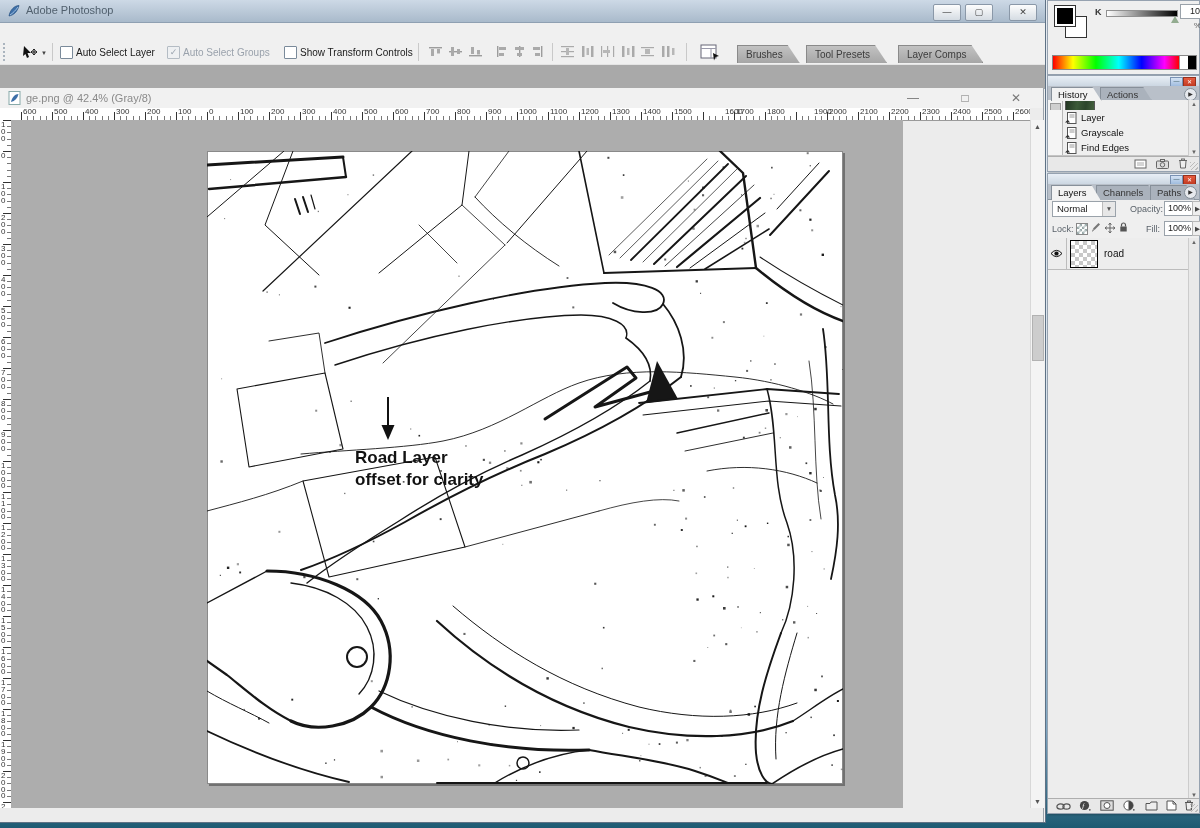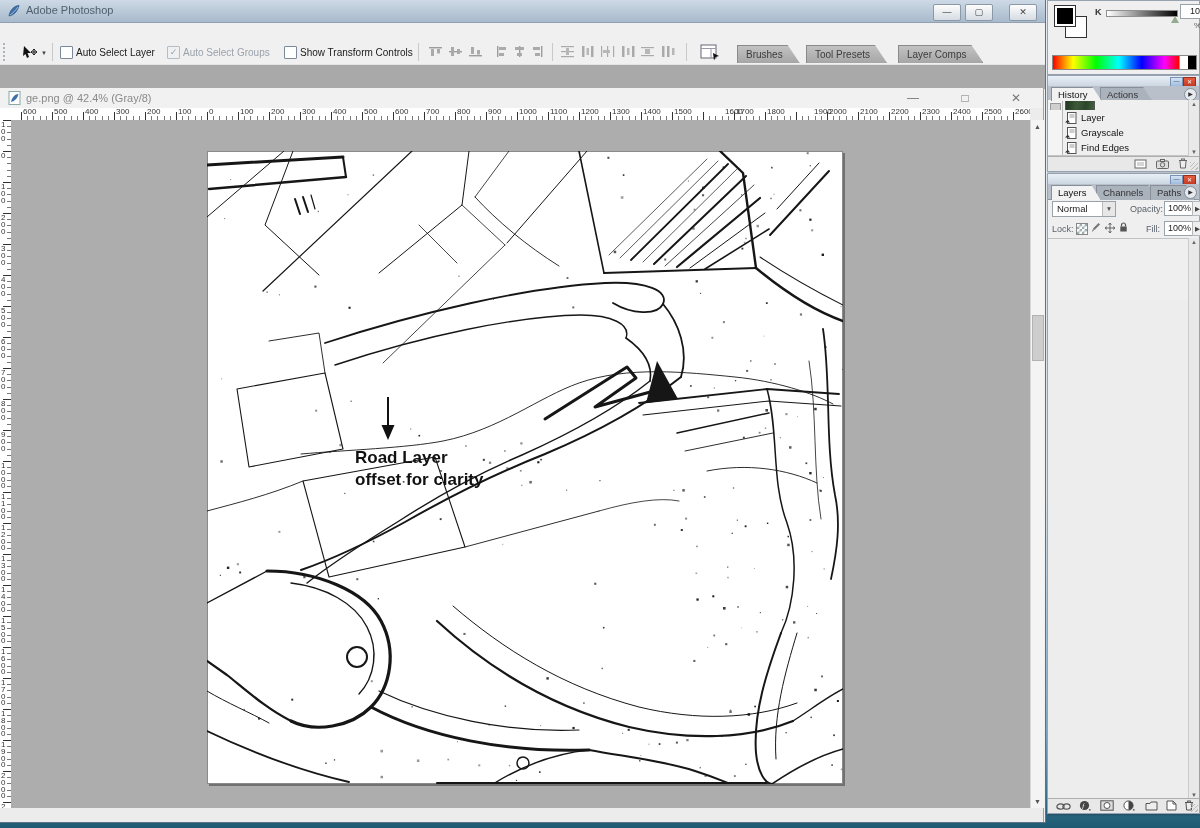--- a/index.html
+++ b/index.html
@@ -34,21 +34,21 @@
   .doc-btn{position:absolute;top:2px;width:16px;height:16px;font-size:12px;color:#777;text-align:center;line-height:16px;}
   .rcorner{left:0;top:20px;width:11px;height:12px;background:#fff;border-right:1px solid #9a9a9a;border-bottom:1px solid #9a9a9a;}
   #hruler{left:11px;top:20px;width:1019px;height:12px;background:#fff;border-bottom:1px solid #9a9a9a;overflow:hidden;}
   #hruler .tick{position:absolute;bottom:0;width:1px;height:4px;background:#777;}
   #hruler .tick.major{height:8px;background:#333;}
   #hruler .rlabel{position:absolute;top:0;font-size:8px;color:#333;line-height:8px;}
   #vruler{left:0;top:32px;width:11px;height:688px;background:#fff;border-right:1px solid #9a9a9a;overflow:hidden;}
   #vruler .tick{position:absolute;right:0;height:1px;width:4px;background:#777;}
   #vruler .tick.major{width:8px;background:#333;}
   #vruler .vlabel{position:absolute;left:1px;font-size:8px;color:#333;line-height:6.8px;}
-  .canvas-area{left:11px;top:32px;width:1019px;height:688px;background:#adadad;overflow:hidden;}
+  .canvas-area{left:11px;top:32px;width:892px;height:688px;background:#adadad;overflow:hidden;}
   .map-image{position:absolute;left:196px;top:31px;width:636px;height:633px;background:#fff;box-shadow:2px 2px 0 rgba(40,40,40,.45);}
   .vscroll{left:1030px;top:32px;width:13px;height:688px;background:#f4f4f4;border-left:1px solid #d8d8d8;}
   .sarrow{position:absolute;left:0;width:13px;height:13px;font-size:7px;color:#555;text-align:center;line-height:13px;}
   .sthumb{position:absolute;left:1px;width:10px;background:#cdcdcd;border:1px solid #b2b2b2;}
   .statusbar{left:0;top:720px;width:100%;height:14px;background:#ececec;border-top:1px solid #cfcfcf;font-size:9.5px;color:#222;}
   .sunken{position:absolute;top:0;height:12px;border:1px solid;border-color:#9a9a9a #fff #fff #9a9a9a;line-height:12px;}
   
   .palette{background:#efefef;border:1px solid #96a2b0;box-shadow:1px 1px 2px rgba(0,0,0,.25);}
   .ptitle{position:absolute;left:0;top:0;width:100%;height:10px;background:linear-gradient(#e9eff6,#ccd7e2);border-bottom:1px solid #aab6c2;}
   .pmin{position:absolute;top:1px;width:11px;height:8px;background:linear-gradient(#d5e3f4,#9fbcdf);border:1px solid #7a92b4;font-size:6px;line-height:7px;text-align:center;color:#244;}
@@ -968,20 +968,30 @@
       </svg>
     <svg class="abs" style="left:71px;top:3px" width="9" height="11" viewBox="0 0 9 11">
         <path d="M2.5,4.5 V3 A2,2 0 0 1 6.5,3 V4.5" fill="none" stroke="#555" stroke-width="1.2"></path>
         <rect x="1.3" y="4.5" width="6.4" height="5" fill="#555"></rect>
       </svg>
     <span class="flabel" style="left:98px;top:5px">Fill:</span>
     <div class="valbox" style="left:116px;top:2px;width:26px">100%</div>
     <div class="spin" style="left:144px;top:2px">▶</div>
   </div>
 
+  <div class="lrow" style="top:64px">
+    <div class="eyecell">
+      <svg style="position:absolute;left:2px;top:11px" width="13" height="9" viewBox="0 0 13 9">
+          <path d="M1,4.5 Q6.5,-1.8 12,4.5 Q6.5,10.8 1,4.5 Z" fill="none" stroke="#111"></path>
+          <circle cx="6.5" cy="4.5" r="2.1" fill="#111"></circle>
+        </svg>
+    </div>
+    <div class="thumb checker" style="border:1.5px solid #000"></div>
+    <span class="lname">road</span>
+  </div>
 
   <div class="abs" style="left:0;top:126px;width:142px;height:499px;background:#ededed"></div>
   <div class="pscroll" style="right:0;top:64px;height:561px">
     <div style="position:absolute;top:1px;width:100%;text-align:center;font-size:6px;color:#666">▲</div>
     <div style="position:absolute;bottom:1px;width:100%;text-align:center;font-size:6px;color:#666">▼</div>
   </div>
   <div class="pbottom" style="bottom:0">
     <svg class="bicon" style="left:8px" width="15" height="9" viewBox="0 0 15 9">
         <ellipse cx="4.5" cy="4.5" rx="3.6" ry="2.6" fill="none" stroke="#555" stroke-width="1.2"></ellipse>
         <ellipse cx="10.5" cy="4.5" rx="3.6" ry="2.6" fill="none" stroke="#555" stroke-width="1.2"></ellipse>

